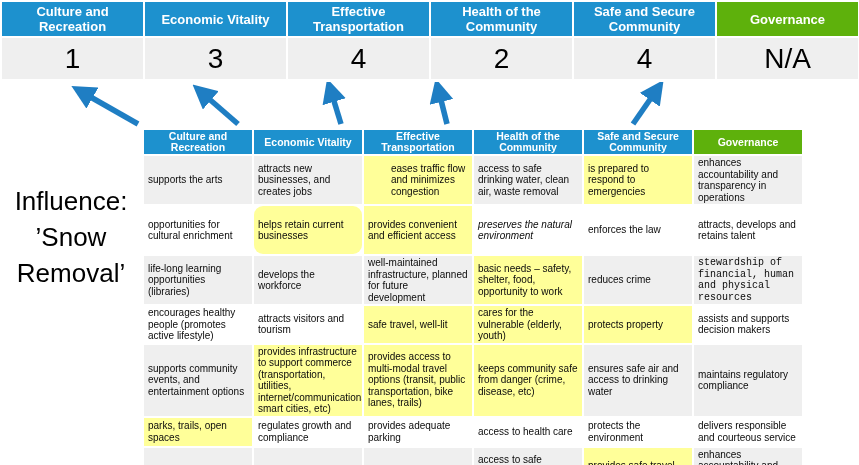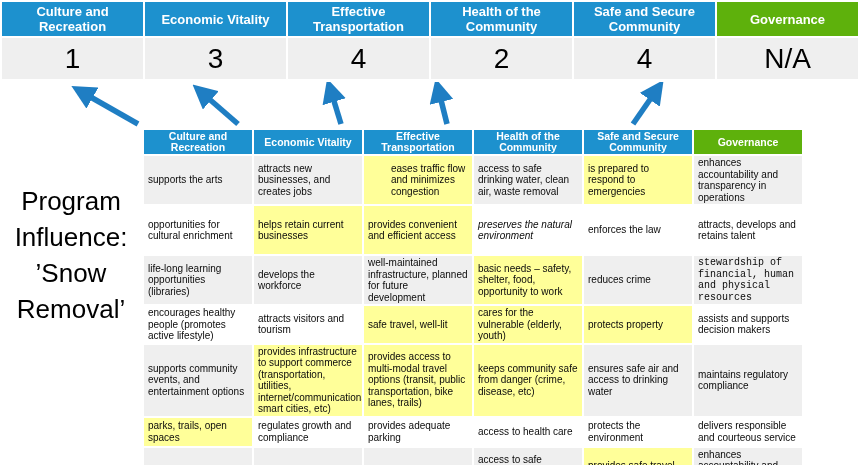--- a/index.html
+++ b/index.html
@@ -86,21 +86,20 @@
       </marker>
     </defs>
     <line x1="138" y1="42" x2="80" y2="9" stroke-width="5.5" marker-end="url(#ah)" stroke="#1F7EC3"></line>
     <line x1="238" y1="42" x2="200" y2="9" stroke-width="5.5" marker-end="url(#ah)" stroke="#1F7EC3"></line>
     <line x1="341" y1="42" x2="330" y2="6" stroke-width="5.5" marker-end="url(#ah)" stroke="#1F7EC3"></line>
     <line x1="447" y1="42" x2="438" y2="6" stroke-width="5.5" marker-end="url(#ah)" stroke="#1F7EC3"></line>
     <line x1="633" y1="42" x2="658" y2="6" stroke-width="5.5" marker-end="url(#ah)" stroke="#1F7EC3"></line>
   </svg>
 
   <div id="program-title">
-    <div>Program</div>
     <div>Influence:</div>
     <div>’Snow</div>
     <div>Removal’</div>
   </div>
 
   <div id="matrix-wrap">
     <table id="matrix-table">
       <thead>
           <tr>
             <th>Culture and Recreation</th>
@@ -115,21 +114,21 @@
           <tr class="band">
             <td style="height: 39px;">supports the arts</td>
             <td style="height: 39px;">attracts new businesses, and creates jobs</td>
             <td class="hl" style="height: 39px; padding-left: 27px;">eases traffic flow and minimizes congestion</td>
             <td style="height: 39px;">access to safe drinking water, clean air, waste removal</td>
             <td class="hl" style="height: 39px;">is prepared to respond to emergencies</td>
             <td style="height: 39px;">enhances accountability and transparency in operations</td>
           </tr>
           <tr>
             <td style="height: 32px;">opportunities for cultural enrichment</td>
-            <td class="hl" style="height: 48px;">helps retain current businesses</td>
+            <td class="hl" style="height: 48px; border-radius: 9px;">helps retain current businesses</td>
             <td class="hl" style="height: 32px;">provides convenient and efficient access</td>
             <td style="height: 32px; font-style: italic;">preserves the natural environment</td>
             <td style="height: 32px;">enforces the law</td>
             <td style="height: 32px;">attracts, develops and retains talent</td>
           </tr>
           <tr class="band">
             <td style="height: 35px;">life-long learning opportunities (libraries)</td>
             <td style="height: 35px;">develops the workforce</td>
             <td style="height: 35px;">well-maintained infrastructure, planned for future development</td>
             <td class="hl" style="height: 35px;">basic needs – safety, shelter, food, opportunity to work</td>

